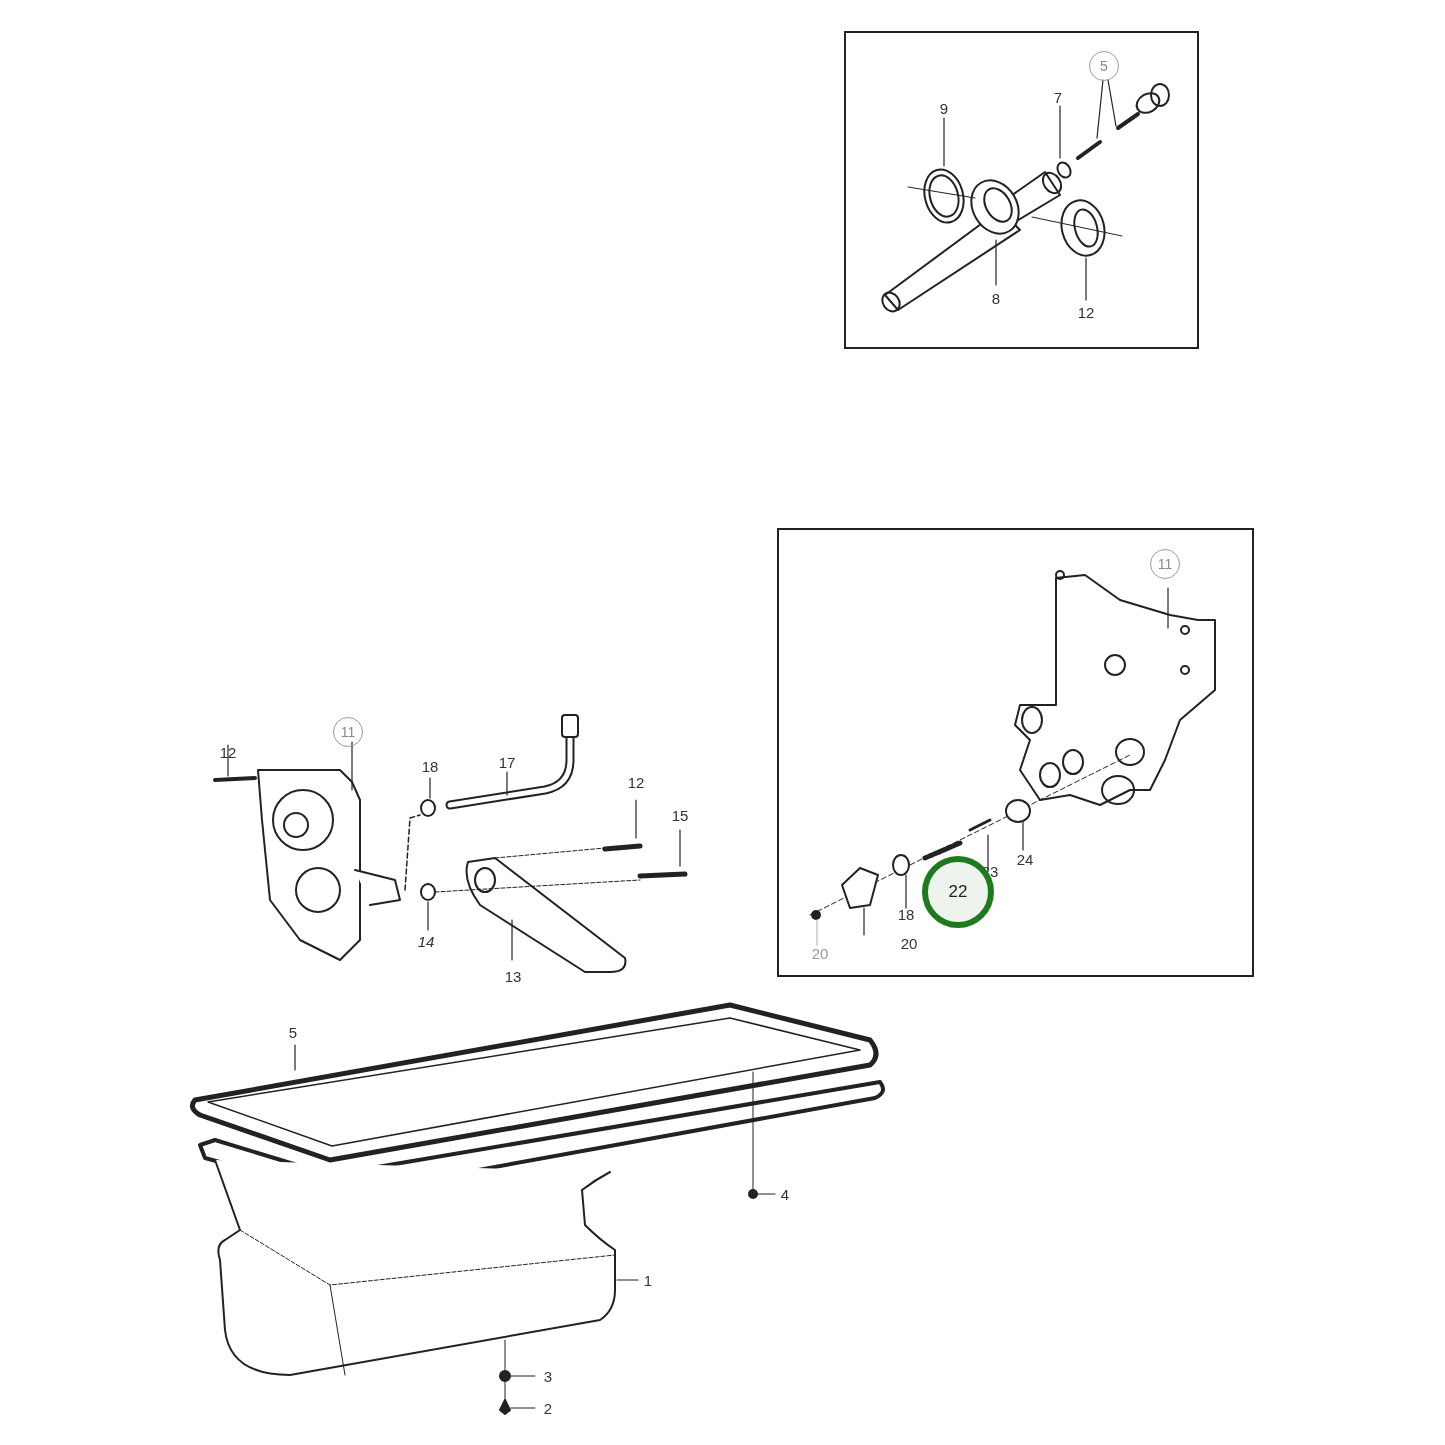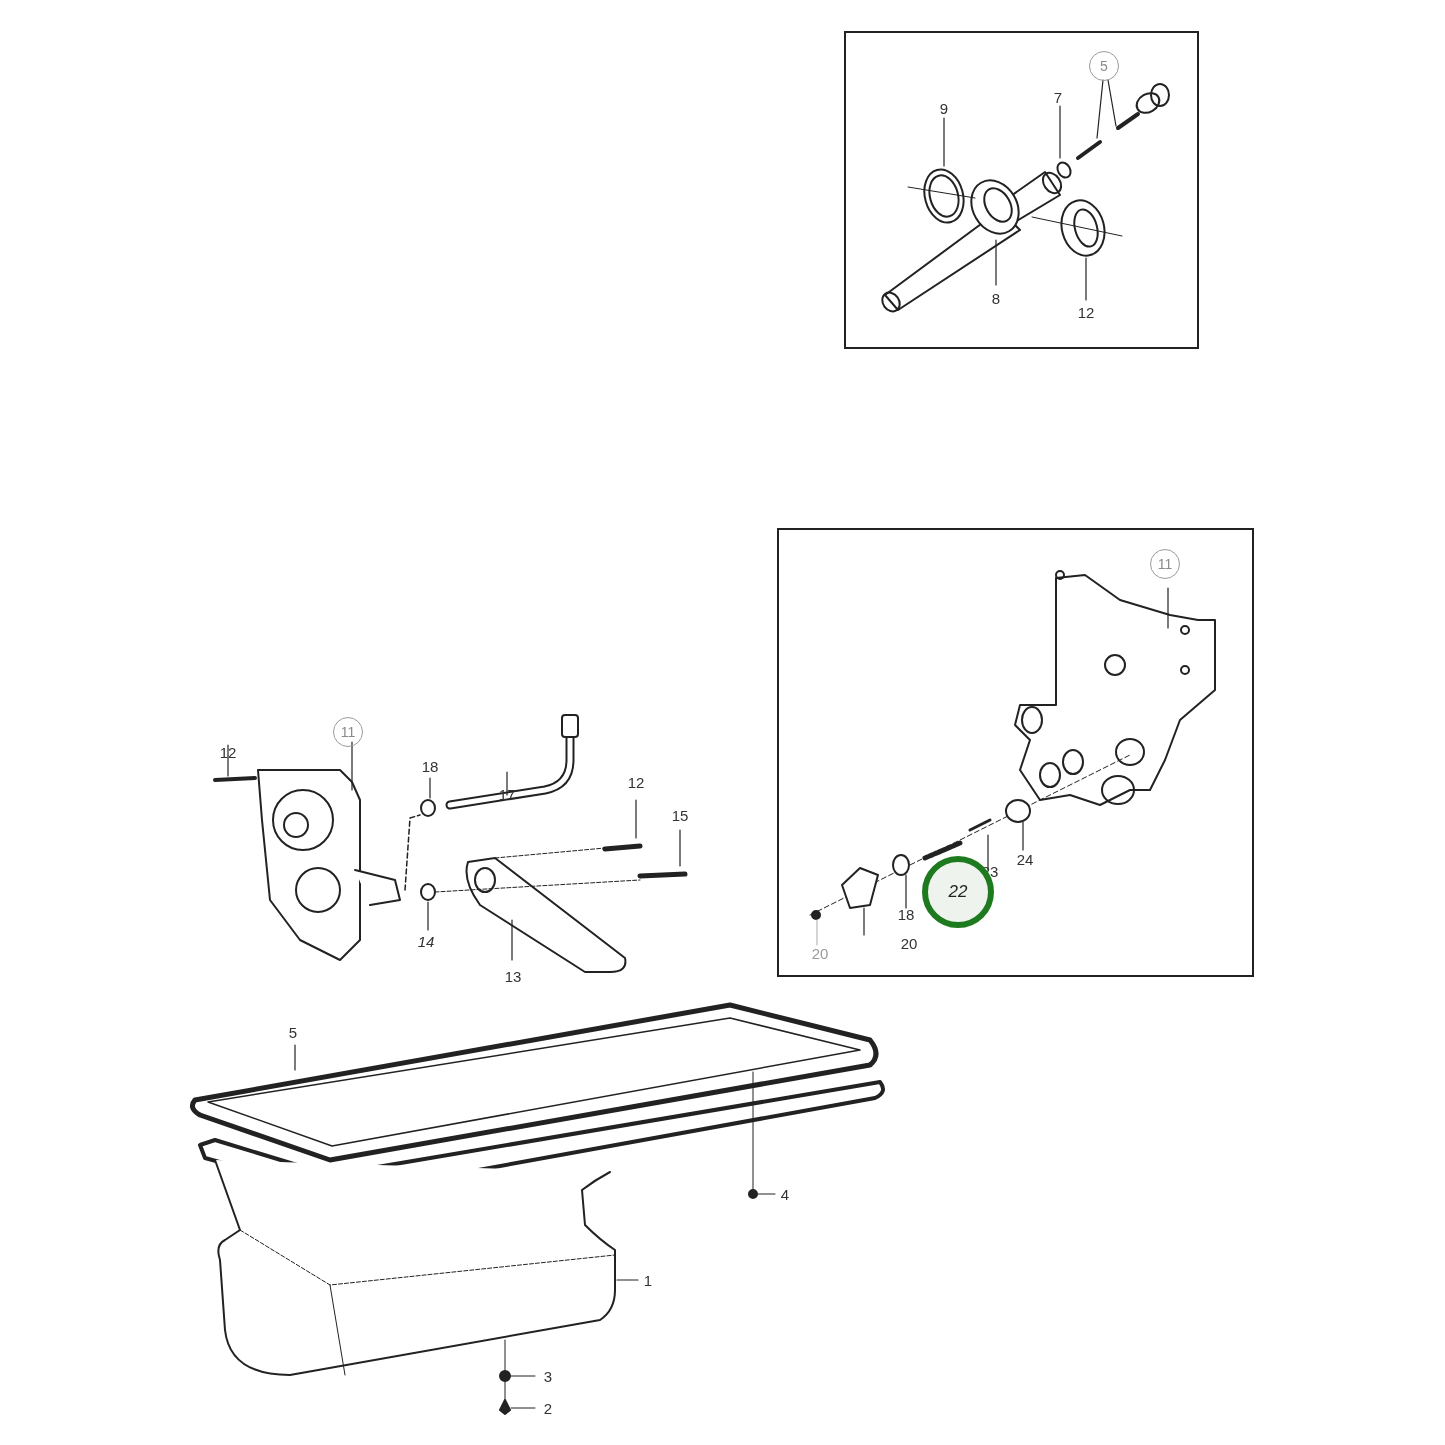--- a/index.html
+++ b/index.html
@@ -5,21 +5,21 @@
   html, body { margin: 0; padding: 0; background: #ffffff; }
   body { width: 1445px; height: 1445px; position: relative; overflow: hidden;
          font-family: "Liberation Sans", sans-serif; color: #2a2a2a; }
   .canvas { position: absolute; left: 0; top: 0; width: 1445px; height: 1445px; }
   .lbl { position: absolute; font-size: 15px; color: #333; transform: translate(-50%, -50%); white-space: nowrap; }
   .lbl.faint { color: #9a9a9a; }
   .lbl.circ { width: 28px; height: 28px; border: 1px solid #9a9a9a; border-radius: 50%;
               display: flex; align-items: center; justify-content: center; color: #8a8a8a; font-size: 14px; }
   .inset { position: absolute; border: 2px solid #222; background: #fff; }
   .highlight { position: absolute; border-radius: 50%; box-sizing: border-box;
-               display: flex; align-items: center; justify-content: center; font-size: 17px; color: #222; font-style: italic; }
+               display: flex; align-items: center; justify-content: center; font-size: 17px; color: #222; }
   svg { position: absolute; left: 0; top: 0; }
 </style>
 </head>
 <body>
 
 <div class="canvas">
 
   <div class="inset" style="left:844px; top:31px; width:351px; height:314px;"></div>
 
   <div class="inset" style="left:777px; top:528px; width:473px; height:445px;"></div>
@@ -170,21 +170,21 @@
   <span class="lbl" style="left:867px; top:943px;margin-left:42px;">20</span>
   <span class="lbl faint" style="left:820px; top:953px;">20</span>
 
   <div class="highlight" style="left:922px; top:856px; width:72px; height:72px; border:6px solid #1e7a1e; background:#eef3ee;">
     <span>22</span>
   </div>
 
   <span class="lbl" style="left:228px; top:752px;text-align:center;">12</span>
   <span class="lbl circ" style="left:348px; top:732px;">11</span>
   <span class="lbl" style="left:430px; top:766px;">18</span>
-  <span class="lbl" style="left:507px; top:762px;margin-top:32px;">17</span>
+  <span class="lbl" style="left:507px; top:762px;">17</span>
   <span class="lbl" style="left:636px; top:782px;">12</span>
   <span class="lbl" style="left:680px; top:815px;">15</span>
   <span class="lbl" style="left:426px; top:941px;font-style:italic;">14</span>
   <span class="lbl" style="left:513px; top:976px;">13</span>
 
   <span class="lbl" style="left:293px; top:1032px;">5</span>
   <span class="lbl" style="left:785px; top:1194px;">4</span>
   <span class="lbl" style="left:648px; top:1280px;">1</span>
   <span class="lbl" style="left:548px; top:1376px;">3</span>
   <span class="lbl" style="left:548px; top:1408px;">2</span>

